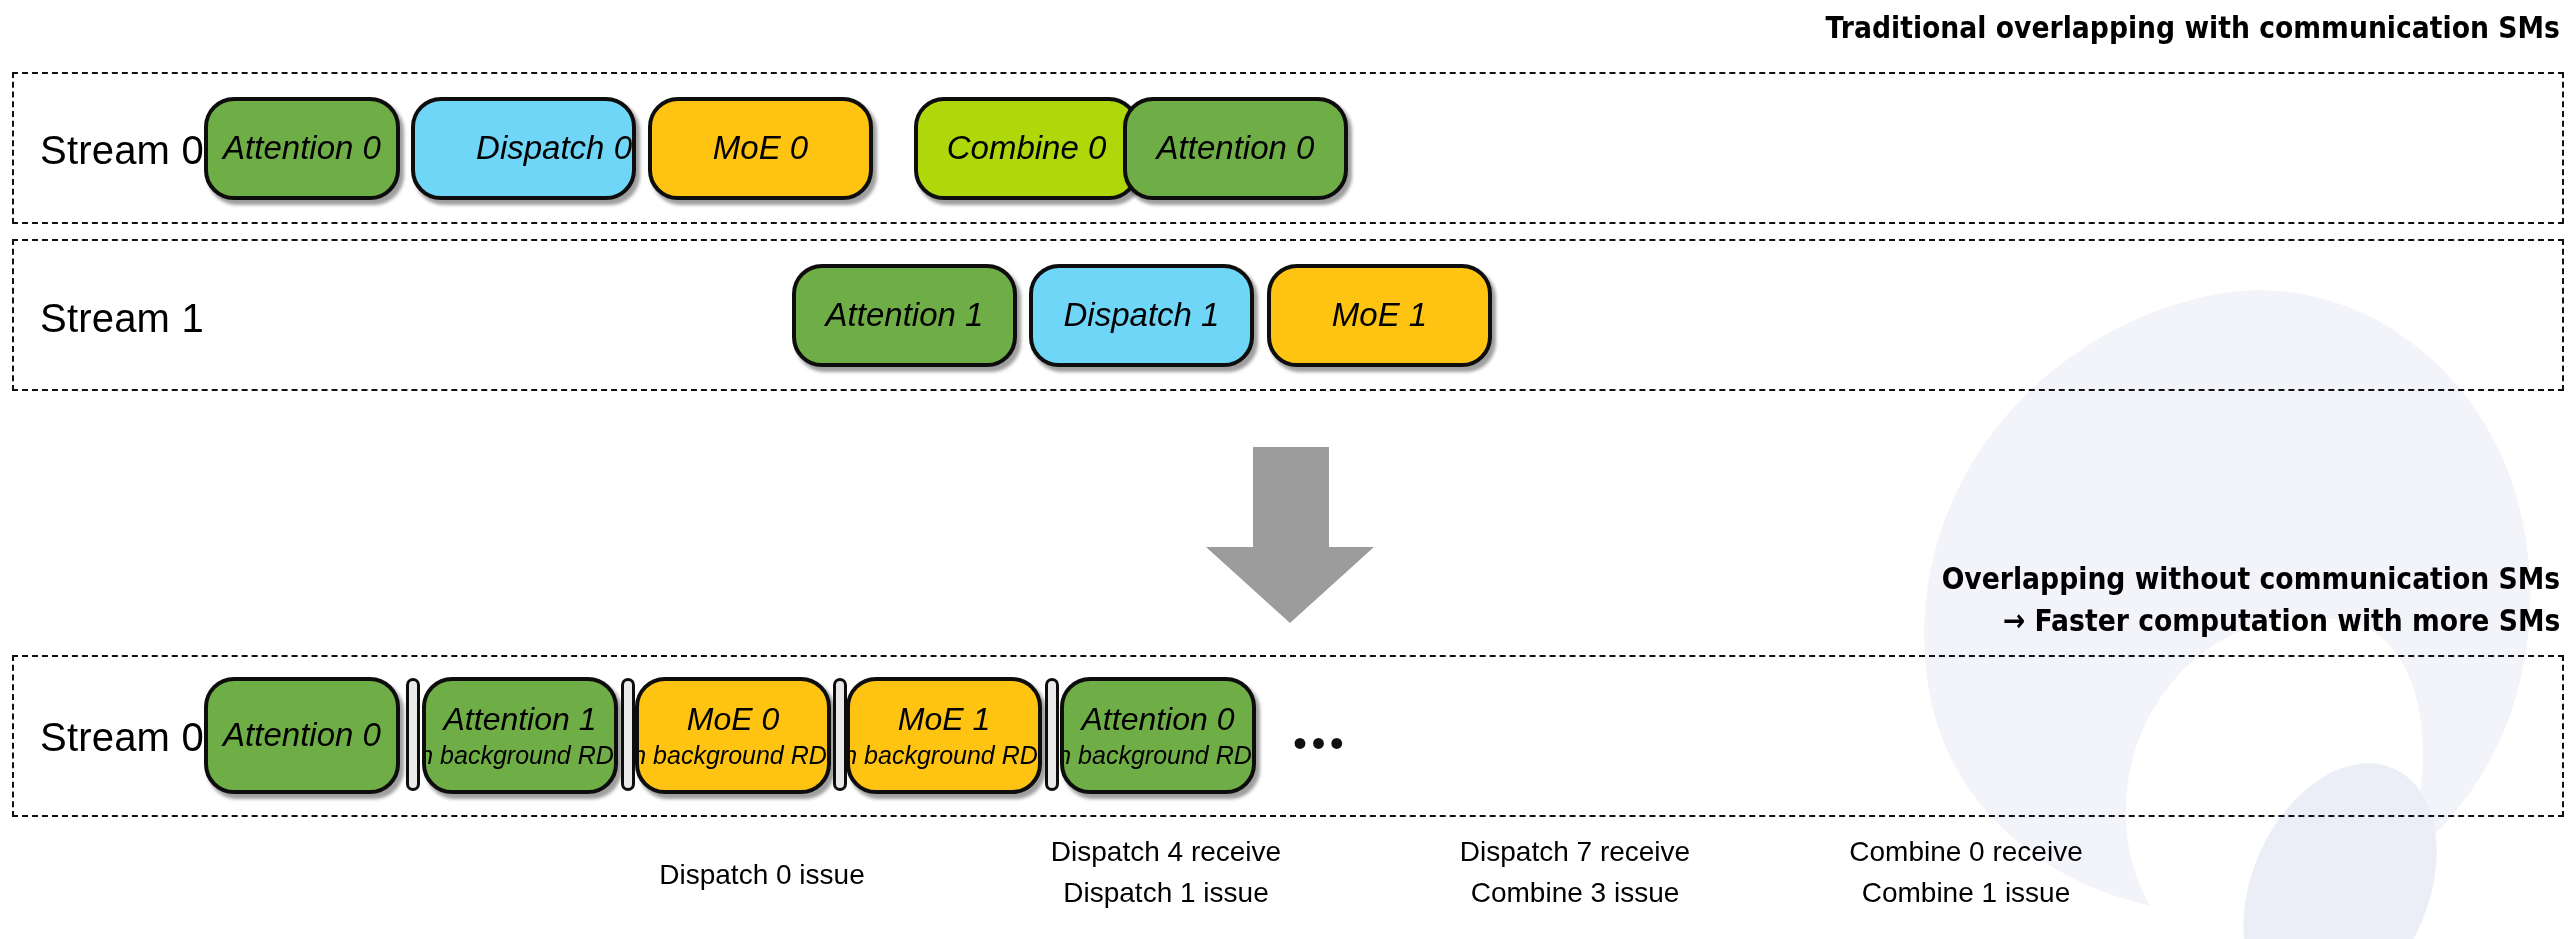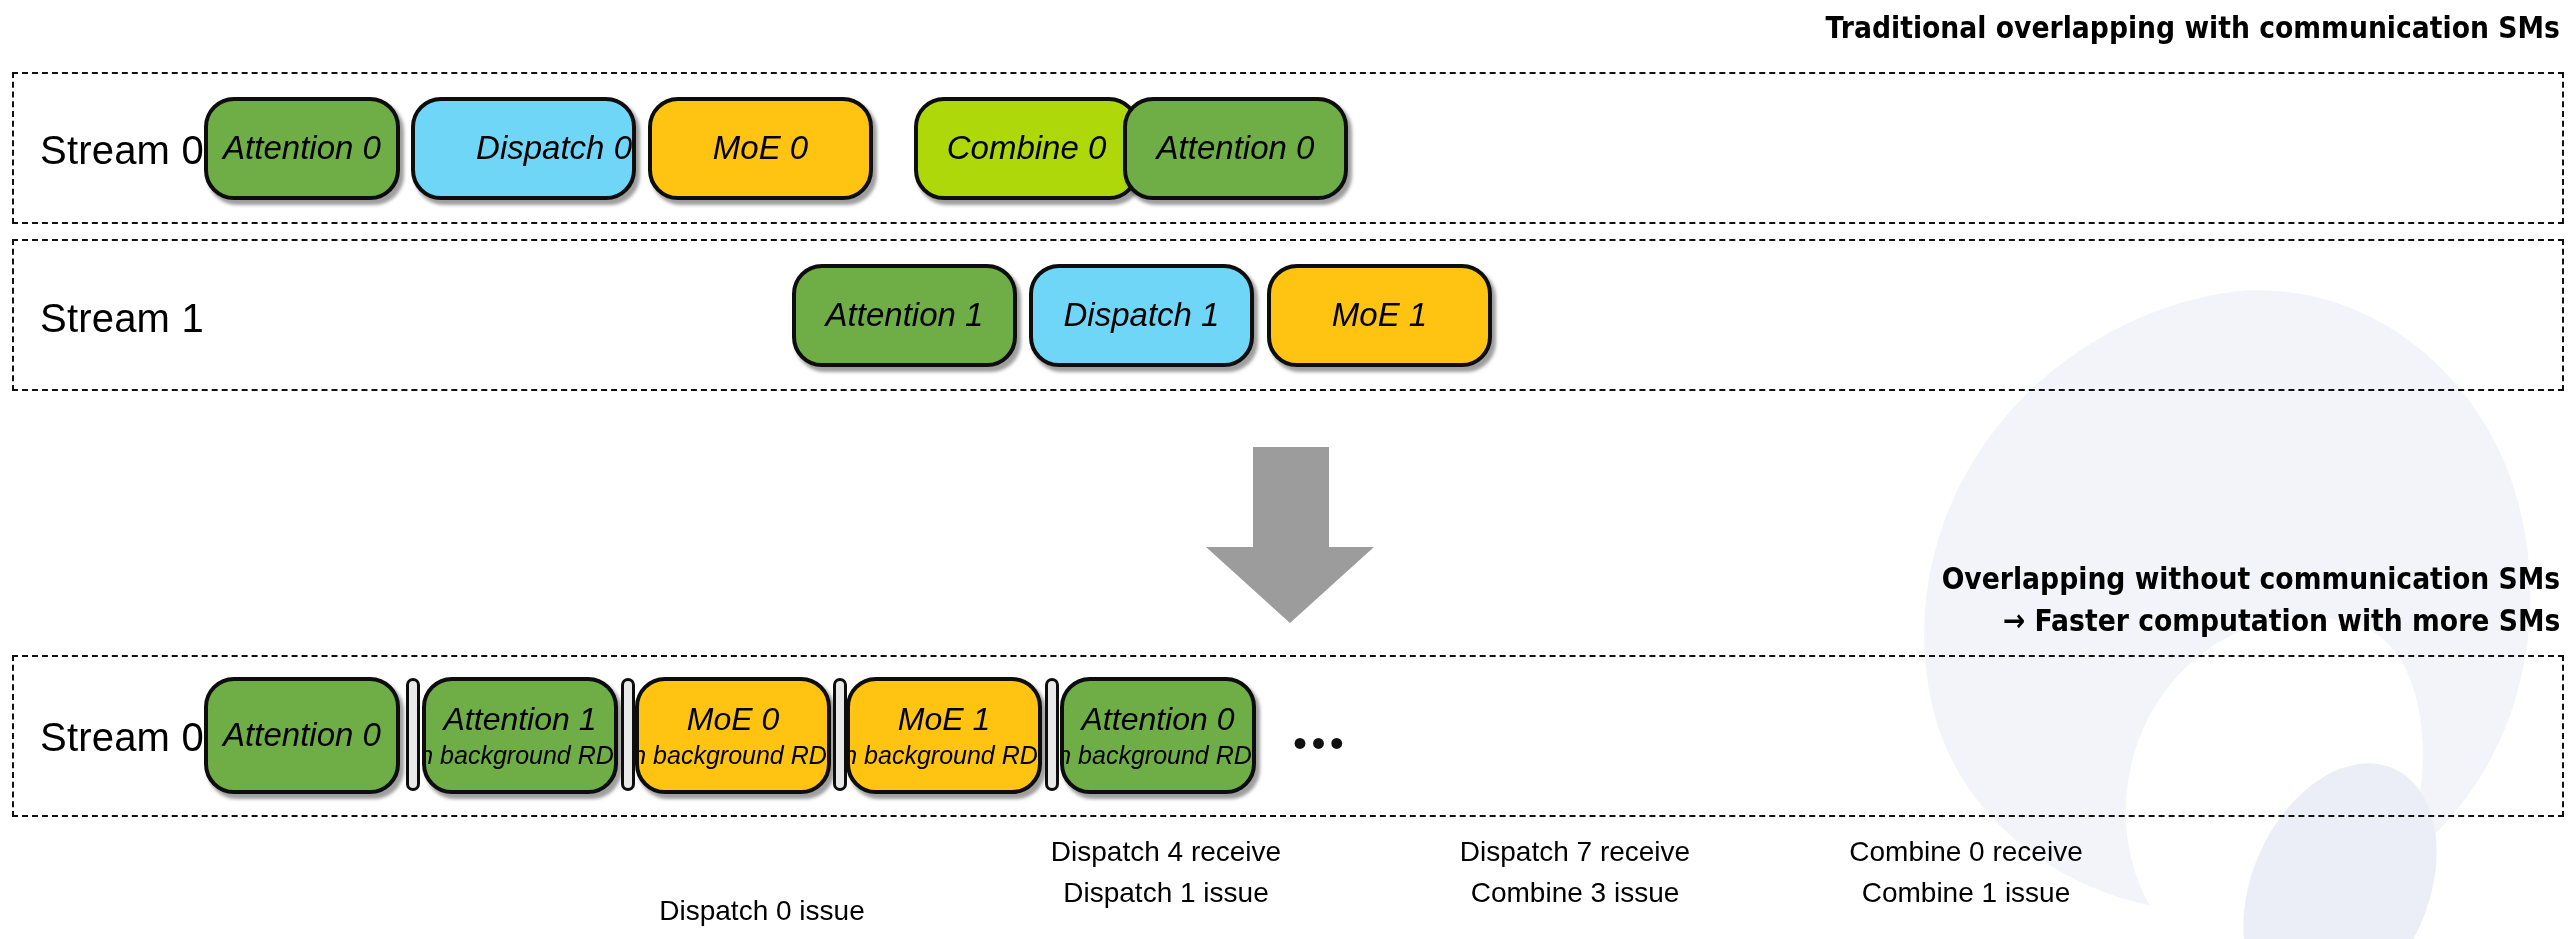--- a/index.html
+++ b/index.html
@@ -231,21 +231,21 @@
 
   <div class="sep" style="left:1045px; top:678px; height:113px;"></div>
 
   <div class="box two-line" style="left:1060px; top:677px; width:196px; height:117px; background:#6FAD46;">
     <div class="title">Attention 0</div>
     <div class="sub">with background RDMA</div>
   </div>
 
   <div class="ellipsis" style="left:1293px; top:723px;">•••</div>
 
-  <div class="annot" style="left:762px; top:855px;margin-top:36px;">
+  <div class="annot" style="left:762px; top:855px;">
     <div>Dispatch 0 issue</div>
   </div>
 
   <div class="annot" style="left:1166px; top:832px;">
     <div>Dispatch 4 receive</div>
     <div>Dispatch 1 issue</div>
   </div>
 
   <div class="annot" style="left:1575px; top:832px;">
     <div>Dispatch 7 receive</div>

